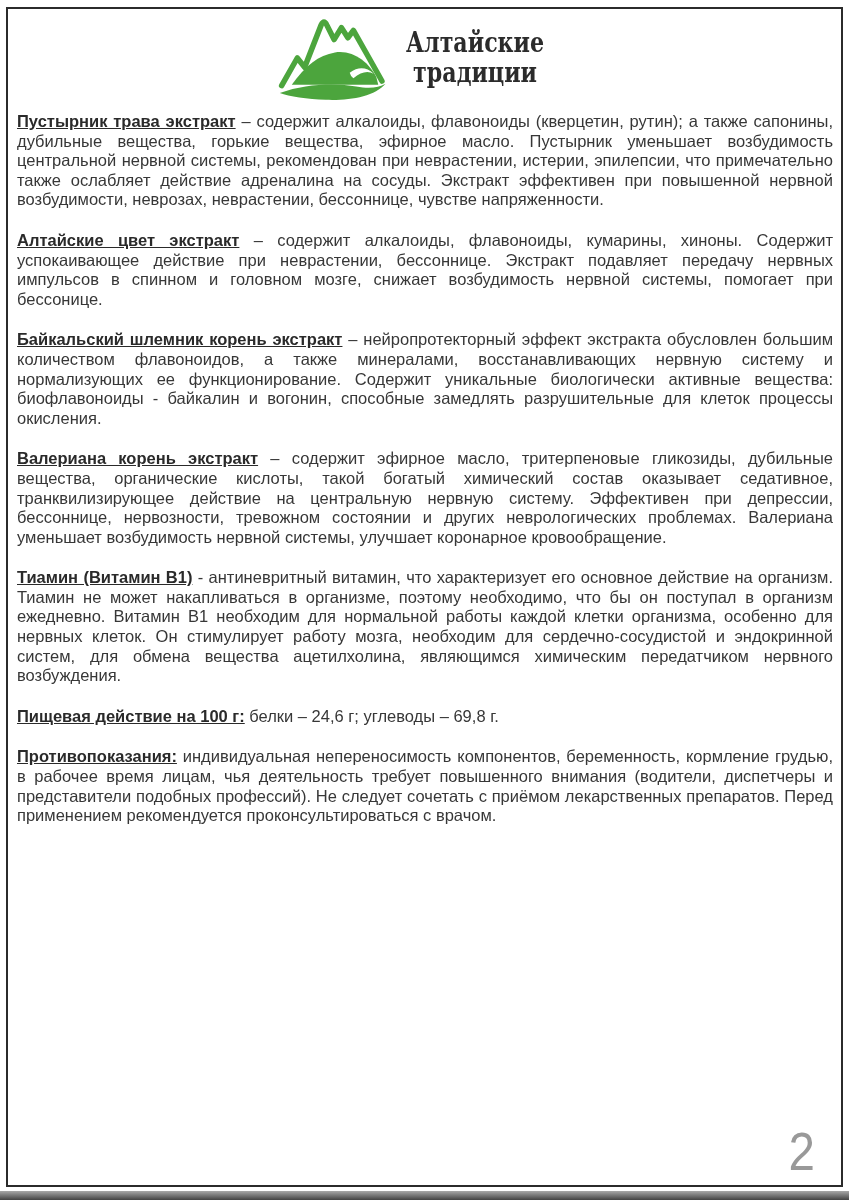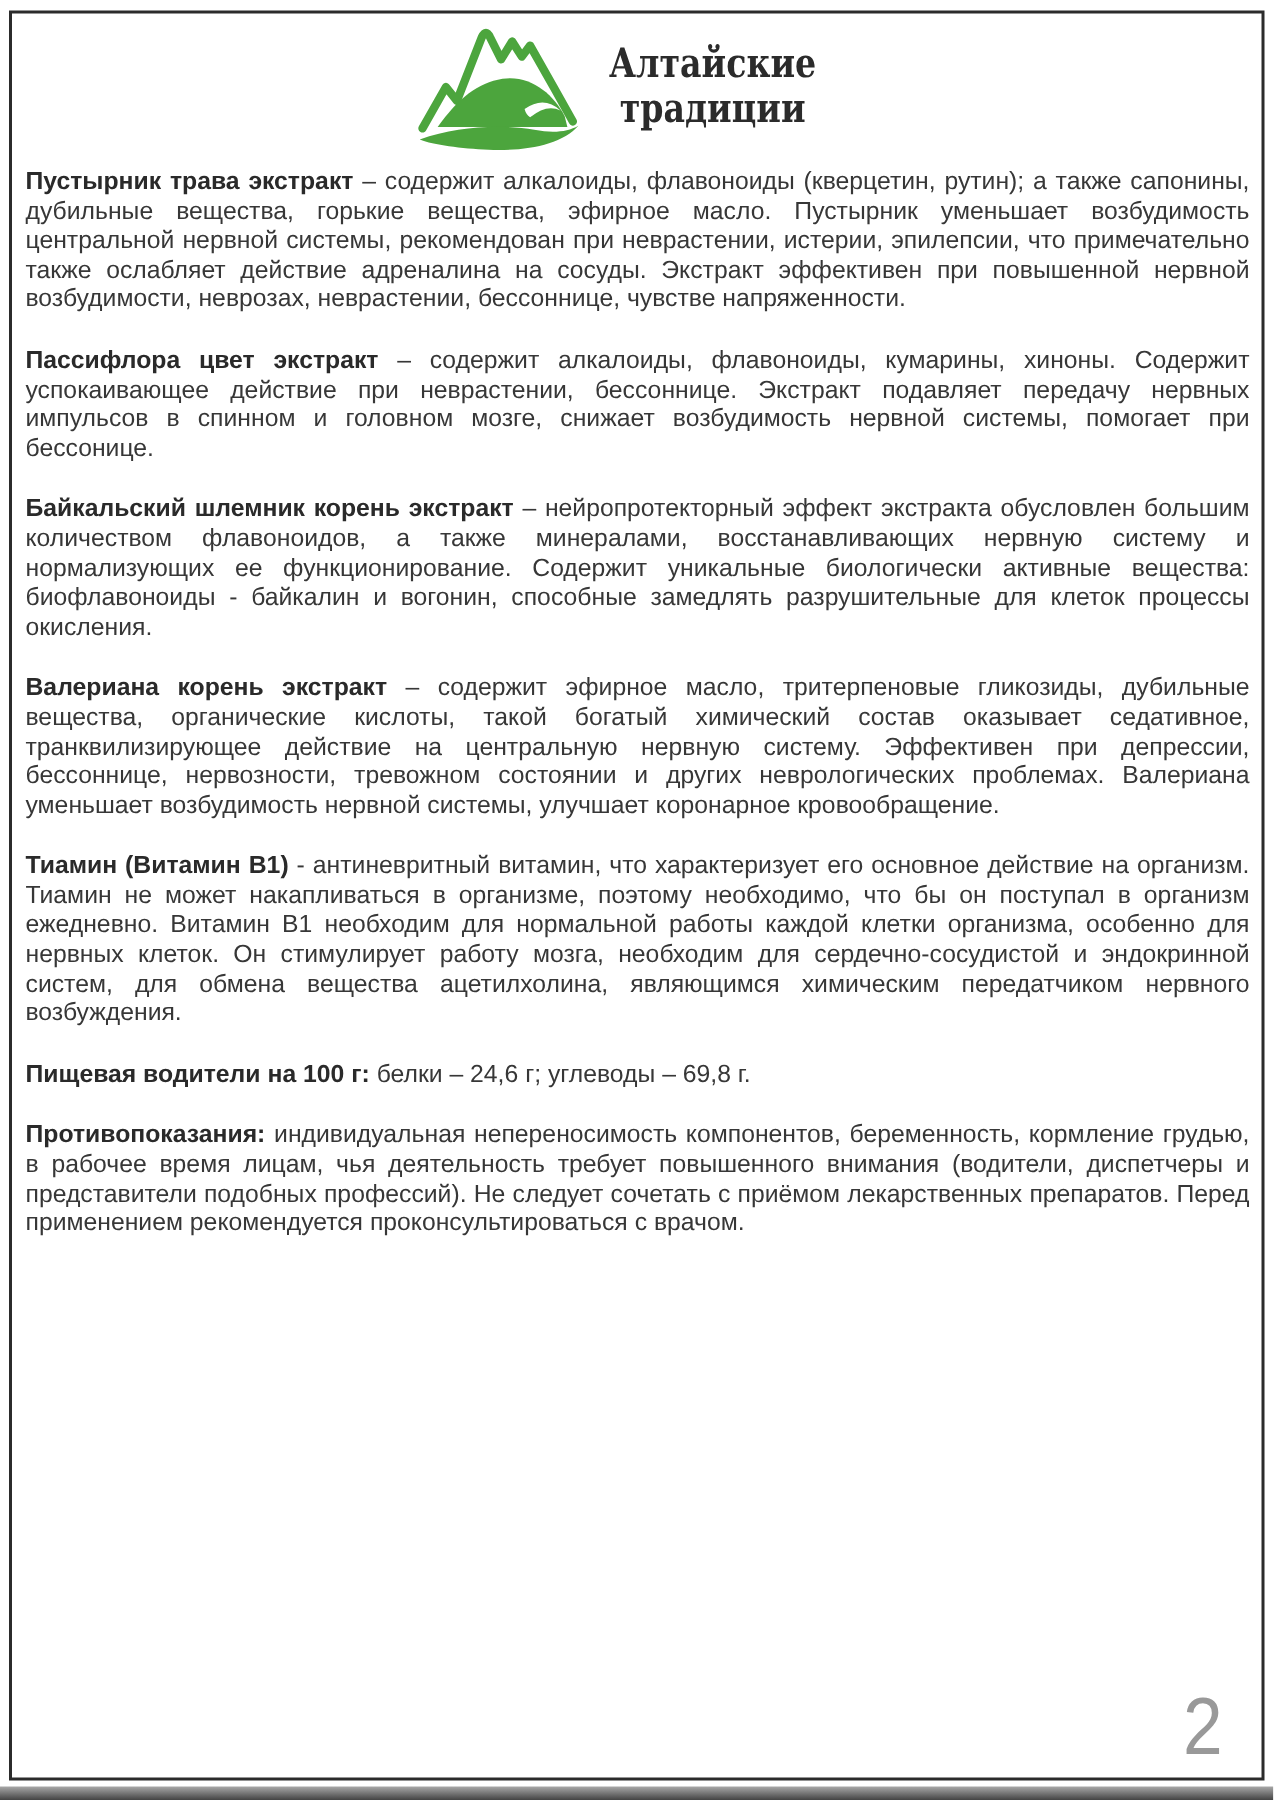--- a/index.html
+++ b/index.html
@@ -42,21 +42,21 @@
   .content {
     position: absolute;
     top: 112px; left: 17px; right: 16px;
     font-size: 16.5px;
     line-height: 19.6px;
     color: #373737;
     text-align: justify;
   }
   .para { margin: 0 0 21px 0; }
   .para-line { text-align: justify; }
-  .lead { font-weight: bold; color: #2a2a2a; }
+  .lead { font-weight: bold; color: #2a2a2a; text-decoration: underline; }
   .page-num {
     position: absolute;
     right: 34px; bottom: 22px;
     font-size: 54px;
     line-height: 1;
     font-weight: 400;
     color: #999999;
     transform: scaleX(0.88);
     transform-origin: right bottom;
   }
@@ -89,33 +89,33 @@
       <div>Алтайские</div>
       <div>традиции</div>
     </div>
   </header>
 
   <main class="content">
       <div class="para">
         <div class="para-line"><b class="lead">Пустырник трава экстракт</b><span> – содержит алкалоиды, флавоноиды (кверцетин, рутин); а также сапонины, дубильные вещества, горькие вещества, эфирное масло. Пустырник уменьшает возбудимость центральной нервной системы, рекомендован при неврастении, истерии, эпилепсии, что примечательно также ослабляет действие адреналина на сосуды. Экстракт эффективен при повышенной нервной возбудимости, неврозах, неврастении, бессоннице, чувстве напряженности.</span></div>
       </div>
       <div class="para">
-        <div class="para-line"><b class="lead">Пассифлора цвет экстракт</b><span> – содержит алкалоиды, флавоноиды, кумарины, хиноны. Содержит успокаивающее действие при неврастении, бессоннице. Экстракт подавляет передачу нервных импульсов в спинном и головном мозге, снижает возбудимость нервной системы, помогает при бессонице.</span></div>
+        <div class="para-line"><b class="lead">Алтайские цвет экстракт</b><span> – содержит алкалоиды, флавоноиды, кумарины, хиноны. Содержит успокаивающее действие при неврастении, бессоннице. Экстракт подавляет передачу нервных импульсов в спинном и головном мозге, снижает возбудимость нервной системы, помогает при бессонице.</span></div>
       </div>
       <div class="para">
         <div class="para-line"><b class="lead">Байкальский шлемник корень экстракт</b><span> – нейропротекторный эффект экстракта обусловлен большим количеством флавоноидов, а также минералами, восстанавливающих нервную систему и нормализующих ее функционирование. Содержит уникальные биологически активные вещества: биофлавоноиды - байкалин и вогонин, способные замедлять разрушительные для клеток процессы окисления.</span></div>
       </div>
       <div class="para">
         <div class="para-line"><b class="lead">Валериана корень экстракт</b><span> – содержит эфирное масло, тритерпеновые гликозиды, дубильные вещества, органические кислоты, такой богатый химический состав оказывает седативное, транквилизирующее действие на центральную нервную систему. Эффективен при депрессии, бессоннице, нервозности, тревожном состоянии и других неврологических проблемах. Валериана уменьшает возбудимость нервной системы, улучшает коронарное кровообращение.</span></div>
       </div>
       <div class="para">
         <div class="para-line"><b class="lead">Тиамин (Витамин В1)</b><span> - антиневритный витамин, что характеризует его основное действие на организм. Тиамин не может накапливаться в организме, поэтому необходимо, что бы он поступал в организм ежедневно. Витамин В1 необходим для нормальной работы каждой клетки организма, особенно для нервных клеток. Он стимулирует работу мозга, необходим для сердечно-сосудистой и эндокринной систем, для обмена вещества ацетилхолина, являющимся химическим передатчиком нервного возбуждения.</span></div>
       </div>
       <div class="para">
-        <div class="para-line"><b class="lead">Пищевая водители на 100 г:</b><span> белки – 24,6 г; углеводы – 69,8 г.</span></div>
+        <div class="para-line"><b class="lead">Пищевая действие на 100 г:</b><span> белки – 24,6 г; углеводы – 69,8 г.</span></div>
       </div>
       <div class="para">
         <div class="para-line"><b class="lead">Противопоказания:</b><span> индивидуальная непереносимость компонентов, беременность, кормление грудью, в рабочее время лицам, чья деятельность требует повышенного внимания (водители, диспетчеры и представители подобных профессий). Не следует сочетать с приёмом лекарственных препаратов. Перед применением рекомендуется проконсультироваться с врачом.</span></div>
       </div>
     </main>
 
   <div class="page-num">2</div>
 
   <div class="scan-edge"></div>
 

